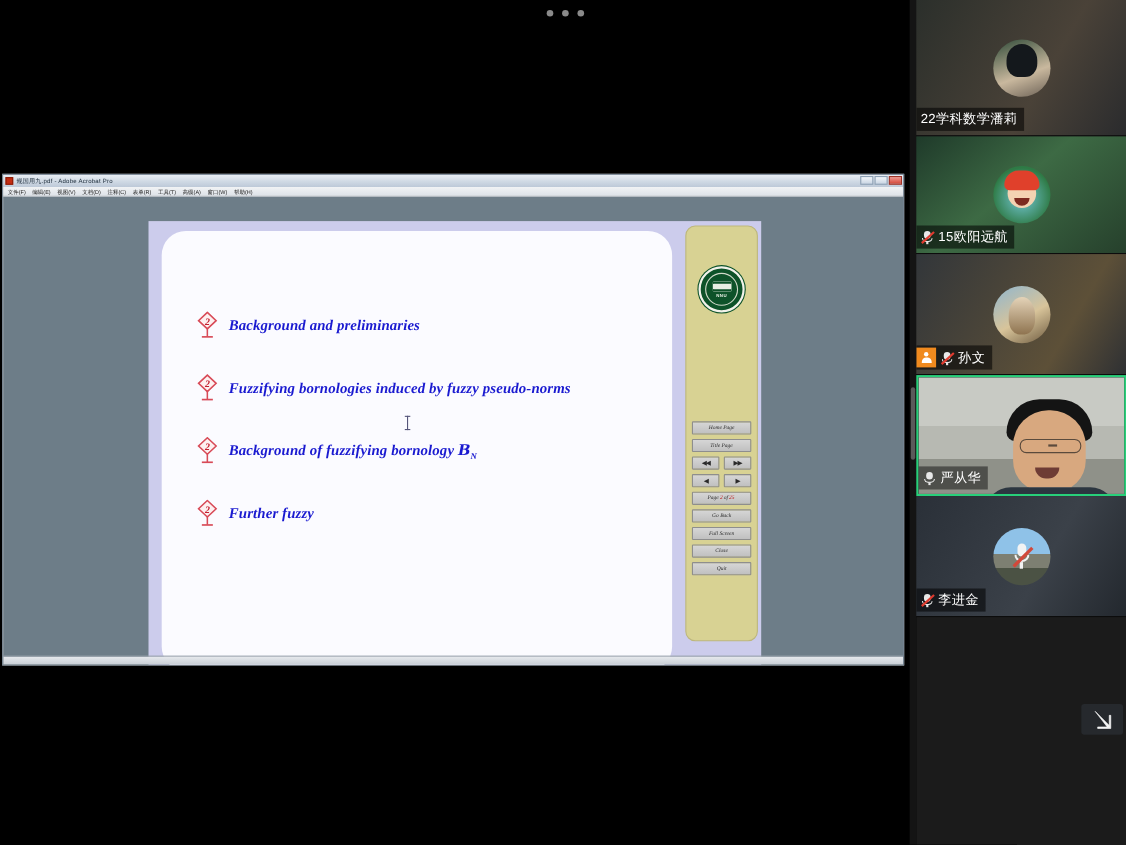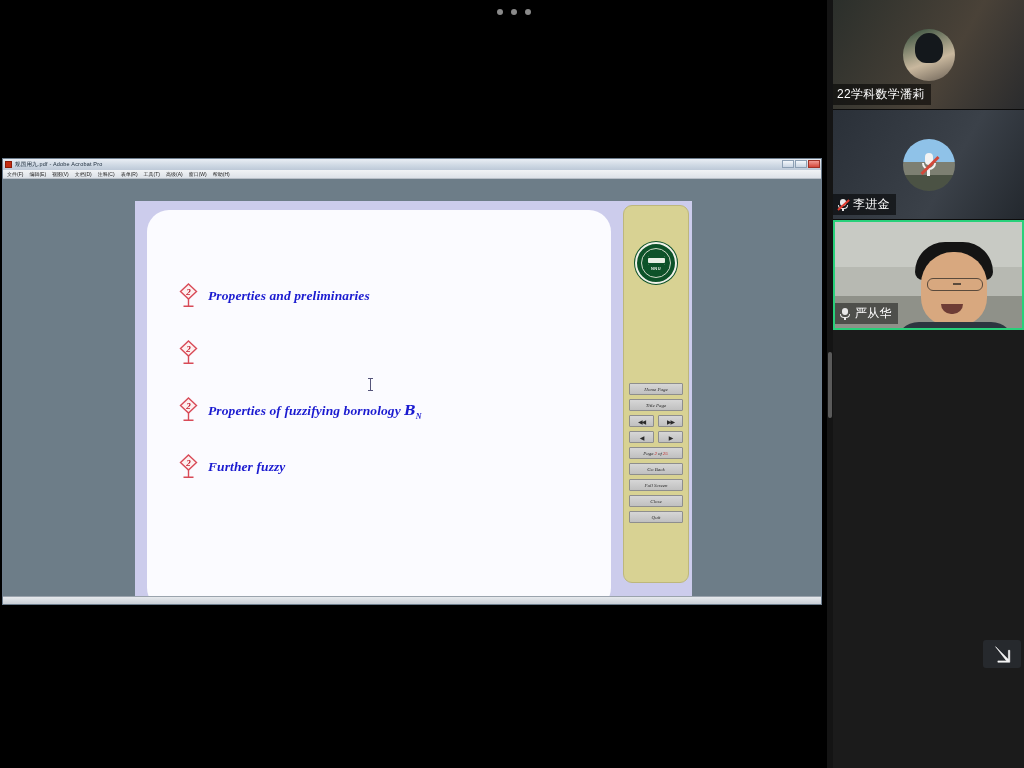--- a/index.html
+++ b/index.html
@@ -202,44 +202,45 @@
 
               <div class="bullet-row">
                 <span class="bullet-icon">
                   <svg viewBox="0 0 19 26" width="19" height="26">
                     <polygon points="9.5,1 17.5,8.5 9.5,16 1.5,8.5" fill="#fdf0f0" stroke="#d84a57" stroke-width="1.4"></polygon>
                     <text x="9.5" y="12" font-size="9" font-weight="bold" font-style="italic" fill="#c42030" text-anchor="middle" font-family="Liberation Serif, serif">2</text>
                     <rect x="8.8" y="15" width="1.4" height="8" fill="#d84a57"></rect>
                     <rect x="4.5" y="22.5" width="10" height="1.5" fill="#d84a57"></rect>
                   </svg>
                 </span>
-                <span class="bullet-text">Properties and preliminaries</span>
+                <span class="bullet-text">Background and preliminaries</span>
               </div>
 
               <div class="bullet-row">
                 <span class="bullet-icon">
                   <svg viewBox="0 0 19 26" width="19" height="26">
                     <polygon points="9.5,1 17.5,8.5 9.5,16 1.5,8.5" fill="#fdf0f0" stroke="#d84a57" stroke-width="1.4"></polygon>
                     <text x="9.5" y="12" font-size="9" font-weight="bold" font-style="italic" fill="#c42030" text-anchor="middle" font-family="Liberation Serif, serif">2</text>
                     <rect x="8.8" y="15" width="1.4" height="8" fill="#d84a57"></rect>
                     <rect x="4.5" y="22.5" width="10" height="1.5" fill="#d84a57"></rect>
                   </svg>
                 </span>
+                <span class="bullet-text">Fuzzifying bornologies induced by fuzzy pseudo-norms</span>
               </div>
 
               <div class="bullet-row">
                 <span class="bullet-icon">
                   <svg viewBox="0 0 19 26" width="19" height="26">
                     <polygon points="9.5,1 17.5,8.5 9.5,16 1.5,8.5" fill="#fdf0f0" stroke="#d84a57" stroke-width="1.4"></polygon>
                     <text x="9.5" y="12" font-size="9" font-weight="bold" font-style="italic" fill="#c42030" text-anchor="middle" font-family="Liberation Serif, serif">2</text>
                     <rect x="8.8" y="15" width="1.4" height="8" fill="#d84a57"></rect>
                     <rect x="4.5" y="22.5" width="10" height="1.5" fill="#d84a57"></rect>
                   </svg>
                 </span>
-                <span class="bullet-text"><span>Properties of fuzzifying bornology </span><span class="calB">B</span><sub>N</sub></span>
+                <span class="bullet-text"><span>Background of fuzzifying bornology </span><span class="calB">B</span><sub>N</sub></span>
               </div>
 
               <div class="bullet-row">
                 <span class="bullet-icon">
                   <svg viewBox="0 0 19 26" width="19" height="26">
                     <polygon points="9.5,1 17.5,8.5 9.5,16 1.5,8.5" fill="#fdf0f0" stroke="#d84a57" stroke-width="1.4"></polygon>
                     <text x="9.5" y="12" font-size="9" font-weight="bold" font-style="italic" fill="#c42030" text-anchor="middle" font-family="Liberation Serif, serif">2</text>
                     <rect x="8.8" y="15" width="1.4" height="8" fill="#d84a57"></rect>
                     <rect x="4.5" y="22.5" width="10" height="1.5" fill="#d84a57"></rect>
                   </svg>
@@ -297,30 +298,80 @@
       </div>
     </div>
   </div>
 
   <div id="strip-scroll">
     <span class="thumb"></span>
   </div>
 
   <div id="participant-strip">
 
-    <div class="tile" style="height:110px;background:linear-gradient(120deg,#2b2f2b,#4a4238 60%,#2a2b2d);padding-left:18px;">
+    <div class="tile" style="height:124px;background:linear-gradient(120deg,#2b2f2b,#4a4238 60%,#2a2b2d);padding-left:18px;">
       <span class="avatar av-panli"></span>
       <span class="nameplate">
         <span class="nm">22学科数学潘莉</span>
       </span>
     </div>
 
-
-
-
+    <div class="tile" style="height:107px;background:linear-gradient(140deg,#1f3a2a,#3d6a44 45%,#26402c);">
+      <span class="avatar av-ouyang">
+        <span class="face"></span>
+          <span class="hair"></span>
+          <span class="mouth"></span>
+      </span>
+      <span class="nameplate">
+        <span class="mic muted">
+          <span class="body"></span>
+            <span class="arc"></span>
+            <span class="stem"></span>
+            <span class="slash"></span>
+        </span>
+        <span class="nm">15欧阳远航</span>
+      </span>
+    </div>
+
+
+
+    <div class="tile" style="height:110px;background:linear-gradient(120deg,#32363a,#5d5038 70%,#2e3033);">
+      <span class="avatar av-sunwen"></span>
+      <span class="nameplate" style="padding-left:0;">
+        <span class="hostbadge">
+            <span class="person"></span>
+          </span>
+        <span class="mic muted">
+          <span class="body"></span>
+            <span class="arc"></span>
+            <span class="stem"></span>
+            <span class="slash"></span>
+        </span>
+        <span class="nm">孙文</span>
+      </span>
+    </div>
+
+    <div class="tile active" style="height:110px;">
+      <span class="video-bg">
+        <span class="vid-hair"></span>
+        <span class="vid-head"></span>
+        <span class="vid-glass"></span>
+        <span class="vid-mouth"></span>
+        <span class="vid-shirt"></span>
+        <span class="vid-body"></span>
+      </span>
+      <span class="nameplate">
+        <span class="mic">
+          <span class="body"></span>
+            <span class="arc"></span>
+            <span class="stem"></span>
+        </span>
+        <span class="nm">严从华</span>
+      </span>
+    </div>
 
     <div class="tile" style="height:110px;background:linear-gradient(120deg,#2a3038,#3b4149 60%,#23282e);">
       <span class="avatar av-lijin">
         <span class="micbig">
             <span class="b"></span>
             <span class="a"></span>
             <span class="s"></span>
             <span class="sl"></span>
           </span>
       </span>
@@ -328,38 +379,19 @@
         <span class="mic muted">
           <span class="body"></span>
             <span class="arc"></span>
             <span class="stem"></span>
             <span class="slash"></span>
         </span>
         <span class="nm">李进金</span>
       </span>
     </div>
 
-    <div class="tile active" style="height:110px;">
-      <span class="video-bg">
-        <span class="vid-hair"></span>
-        <span class="vid-head"></span>
-        <span class="vid-glass"></span>
-        <span class="vid-mouth"></span>
-        <span class="vid-shirt"></span>
-        <span class="vid-body"></span>
-      </span>
-      <span class="nameplate">
-        <span class="mic">
-          <span class="body"></span>
-            <span class="arc"></span>
-            <span class="stem"></span>
-        </span>
-        <span class="nm">严从华</span>
-      </span>
-    </div>
-
     <div id="collapse-btn">
       <svg viewBox="0 0 24 24">
         <path d="M5 4 L19 18 L19 8 L20.5 8 L20.5 21 L7.5 21 L7.5 19.5 L17 19.5 Z" fill="#f2f2f2" stroke="#ffffff" stroke-width="0.6"></path>
       </svg>
     </div>
   </div>
 </div>
 
 </body></html>

